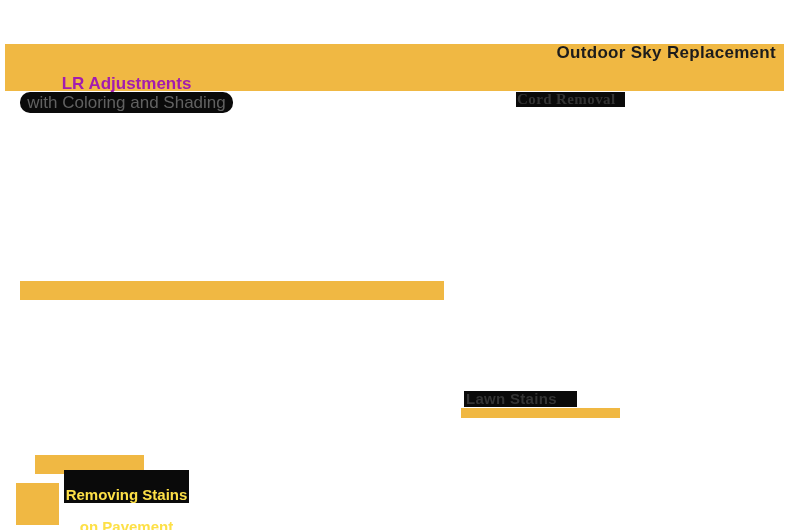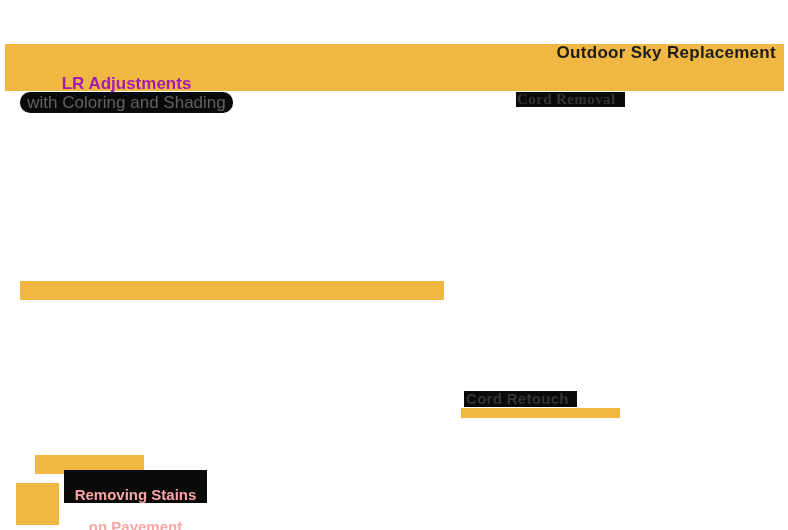--- a/index.html
+++ b/index.html
@@ -71,23 +71,23 @@
   .lawn-bar {
     left: 461px; top: 392px; width: 159px; height: 10px;
     background: var(--accent); z-index: 1;
   }
 
   .small-bar {
     left: 35px; top: 439px; width: 109px; height: 19px;
     background: var(--accent); z-index: 1;
   }
   .stains-box {
-    left: 64px; top: 454px; width: 143px; height: 33px;
+    left: 64px; top: 454px; width: 125px; height: 33px;
     background: var(--highlight); z-index: 2;
-    text-align: center; color: #fca5a5;
+    text-align: center; color: #fde047;
     font-size: 15px; font-weight: 700; line-height: 16px;
     padding-top: 1px; white-space: nowrap;
   }
   .stains-box span { display: block; }
 
   .accent-square {
     left: 16px; top: 467px; width: 43px; height: 42px;
     background: var(--accent); z-index: 1;
   }
 </style>
@@ -101,21 +101,21 @@
 <div class="abs lr-line1">LR Adjustments</div>
 
 <div class="abs lr-line2">with Coloring and Shading</div>
 
 <div class="abs cord-box"></div>
 <div class="abs cord-text">Cord Removal</div>
 
 <div class="abs mid-bar"></div>
 
 <div class="abs lawn-box"></div>
-<div class="abs lawn-text">Cord Retouch</div>
+<div class="abs lawn-text">Lawn Stains</div>
 <div class="abs lawn-bar"></div>
 
 <div class="abs small-bar"></div>
 
 <div class="abs stains-box">
   <span>Removing Stains</span>
   <span>on Pavement</span>
 </div>
 
 <div class="abs accent-square"></div>

